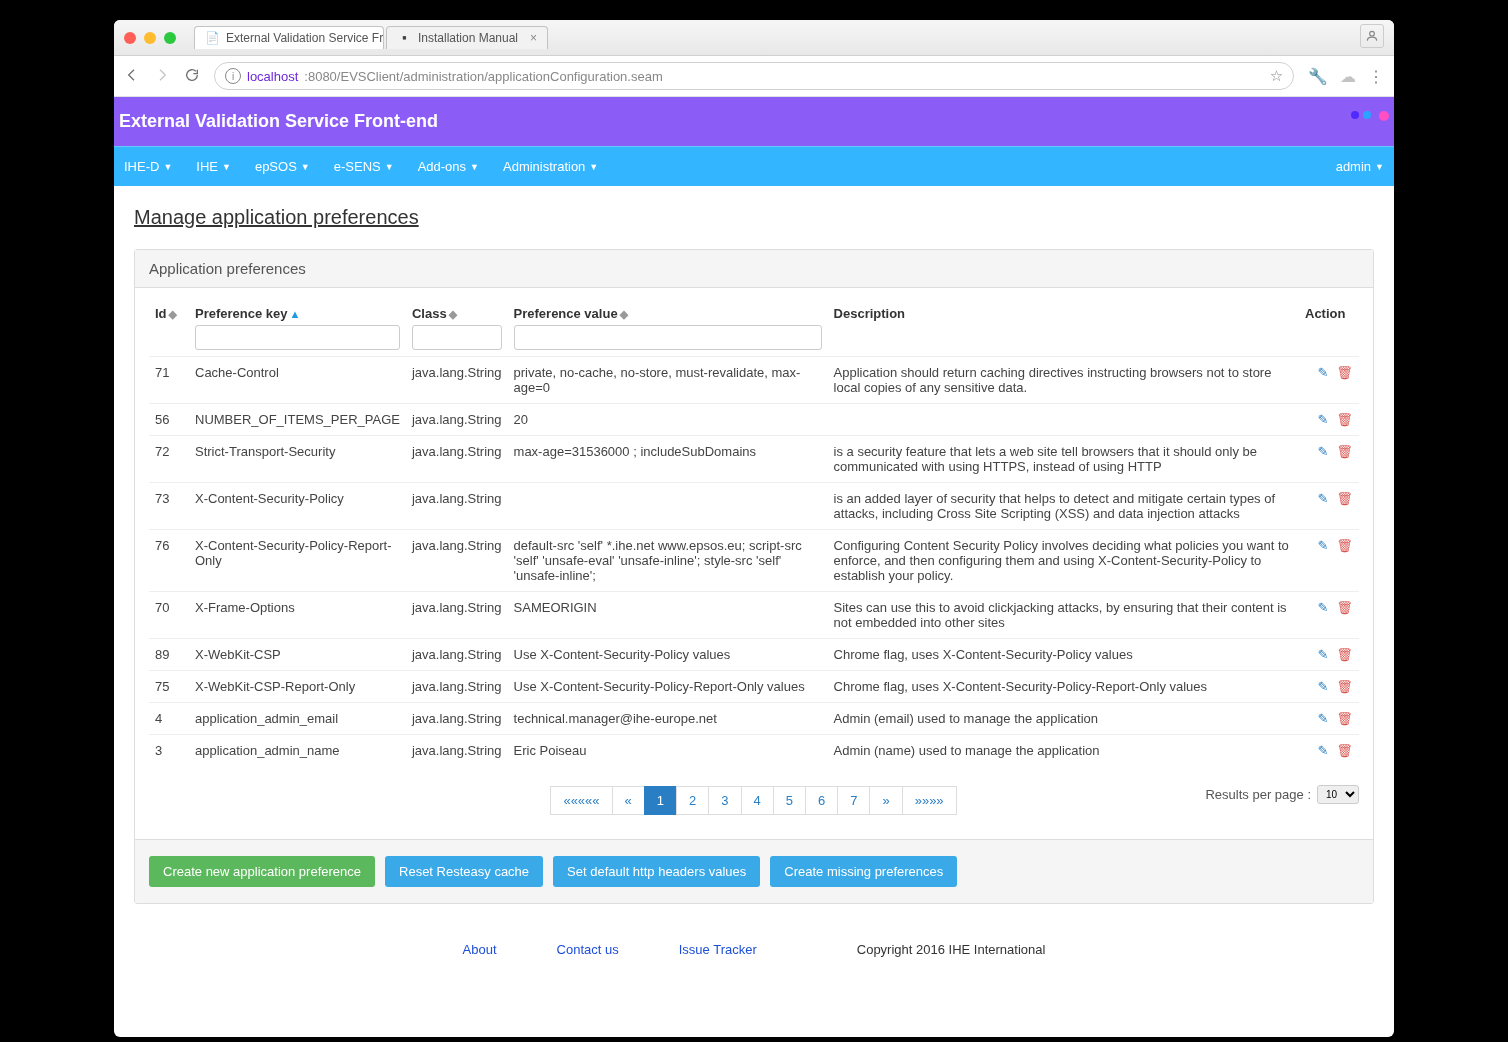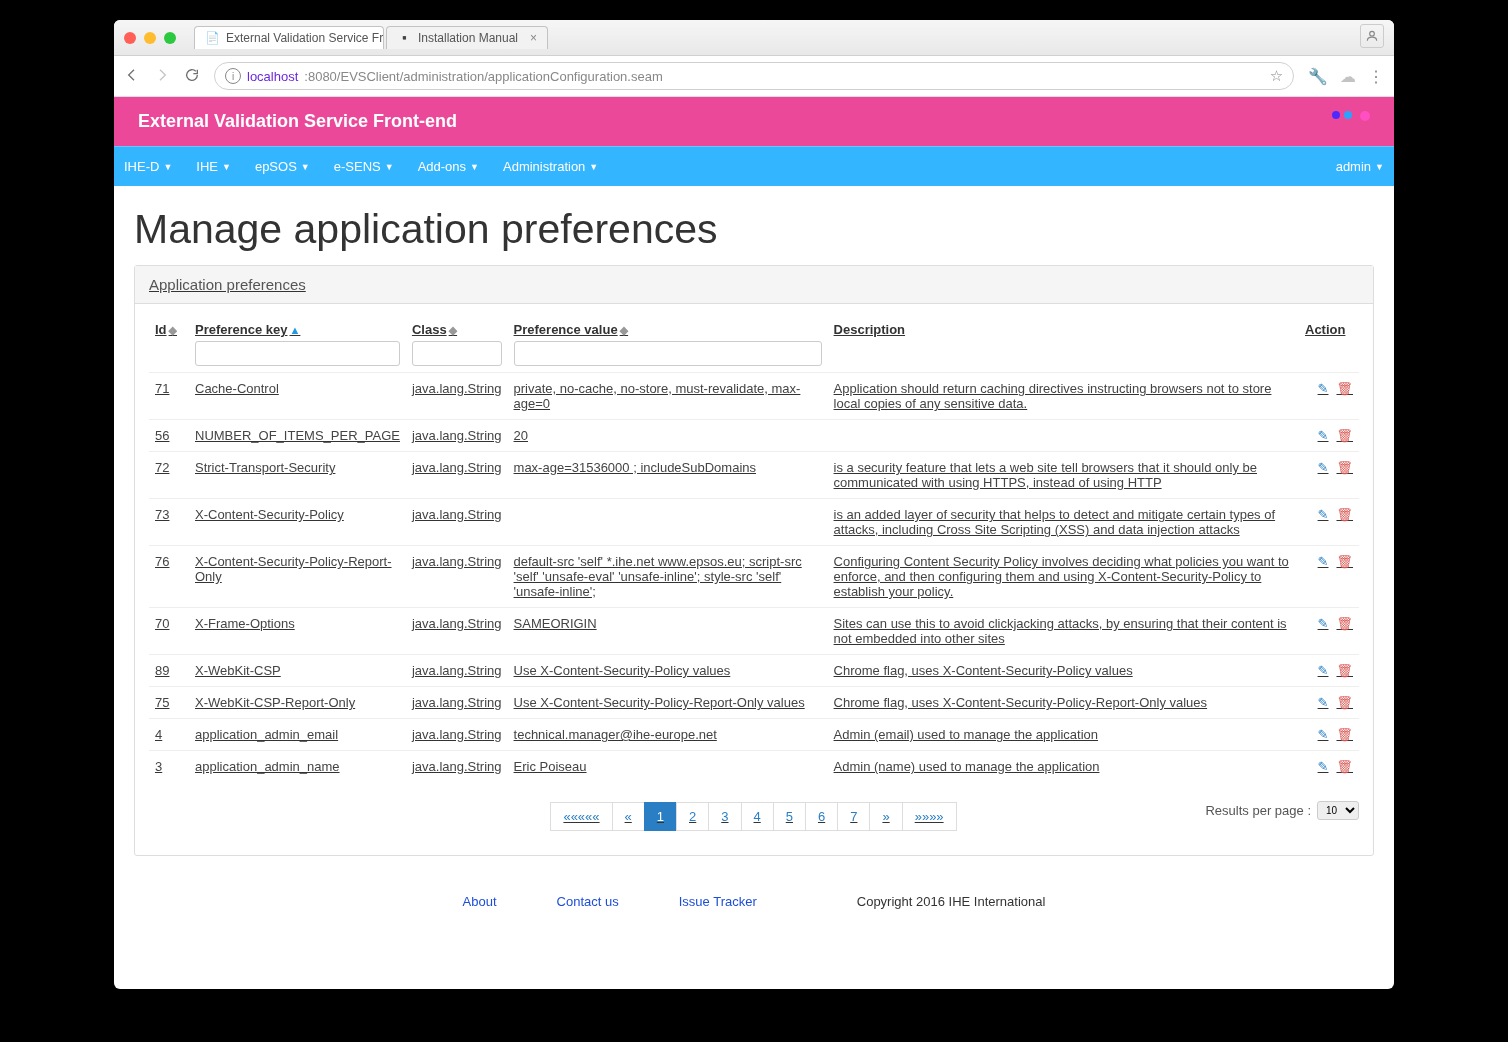--- a/index.html
+++ b/index.html
@@ -22,36 +22,36 @@
   .toolbar { display: flex; align-items: center; gap: 14px; padding: 6px 10px; border-bottom: 1px solid #e0e0e0; background: #fff; }
   .toolbar svg { width: 16px; height: 16px; stroke: #707070; fill: none; stroke-width: 2; }
   .toolbar .reload svg { stroke: #707070; }
   .omnibox { flex: 1; display: flex; align-items: center; gap: 6px; border: 1px solid #d0d0d0; border-radius: 20px; padding: 4px 10px; font-size: 13px; color: #555; }
   .omnibox .info { width: 16px; height: 16px; border: 1px solid #888; border-radius: 50%; display: inline-flex; align-items: center; justify-content: center; font-size: 10px; color: #888; }
   .omnibox .host-dark { color: #6d28d9; }
   .omnibox .star { margin-left: auto; color: #888; font-size: 15px; }
   .toolbar-icons { display: flex; gap: 12px; align-items: center; color: #888; font-size: 16px; }
 
   
-  .app-header { background: #ec4899; color: #fff; padding: 14px 24px; font-size: 18px; font-weight: 600; display: flex; align-items: center; }
+  .app-header { background: #8b5cf6; color: #fff; padding: 14px 5px; font-size: 18px; font-weight: 600; display: flex; align-items: center; }
   .app-header .brand-logo { margin-left: auto; display: flex; gap: 4px; }
   .brand-logo span { width: 8px; height: 8px; border-radius: 50%; display: inline-block; }
   .brand-logo .c1 { background: #ff4fc3; width: 10px; height: 10px; }
   .brand-logo .c2 { background: #4f2aff; }
   .brand-logo .c3 { background: #2aa3ff; }
 
   .navbar { background: #33b5ff; color: #fff; padding: 0 10px; display: flex; gap: 24px; align-items: center; font-size: 13px; height: 40px; border-top: 1px solid rgba(255,255,255,.25); }
   .navbar .nav-item { cursor: pointer; display: flex; align-items: center; gap: 4px; }
   .navbar .caret { font-size: 9px; }
   .navbar .right { margin-left: auto; }
 
   
   .page { padding: 20px; background: #fff; }
-  .page h1 { font-size: 41px; font-weight: 400; margin-bottom: 12px; color: #333; }
-  .panel { border: 1px solid #ddd; border-radius: 3px; text-decoration: underline; }
+  .page h1 { font-size: 20px; font-weight: 400; margin-bottom: 20px; color: #333; text-decoration: underline; }
+  .panel { border: 1px solid #ddd; border-radius: 3px; }
   .panel-head { background: #f5f5f5; border-bottom: 1px solid #ddd; padding: 10px 14px; font-size: 15px; color: #555; }
   .panel-body { padding: 10px 14px 20px; }
 
   table.data { width: 100%; border-collapse: collapse; font-size: 13px; }
   table.data th { text-align: left; font-weight: 700; padding: 8px 6px 6px; vertical-align: top; color: #333; }
   table.data th .sort { color: #2098e4; font-size: 11px; margin-left: 2px; }
   table.data th .sort.neutral { color: #999; }
   table.data th input { width: 100%; margin-top: 4px; padding: 4px 6px; border: 1px solid #ccc; border-radius: 3px; font-size: 13px; }
   table.data td { padding: 8px 6px; border-top: 1px solid #eee; vertical-align: top; color: #444; margin-left: 36px; }
   .col-id { width: 40px; }
@@ -356,20 +356,26 @@
           </div>
         <div class="results-per">
           <span>Results per page :</span>
           <select>
             <option>10</option>
           </select>
         </div>
         <div style="clear:both"></div>
       </div>
 
+      <div class="btn-row">
+        <button class="btn btn-green">Create new application preference</button>
+        <button class="btn btn-blue">Reset Resteasy cache</button>
+        <button class="btn btn-blue">Set default http headers values</button>
+        <button class="btn btn-blue">Create missing preferences</button>
+      </div>
     </div>
   </div>
 
   <div class="footer-wrap">
     <div class="footer">
       <a href="#">About</a>
       <a href="#">Contact us</a>
       <a href="#">Issue Tracker</a>
       <span class="copyright">Copyright 2016 IHE International</span>
     </div>

